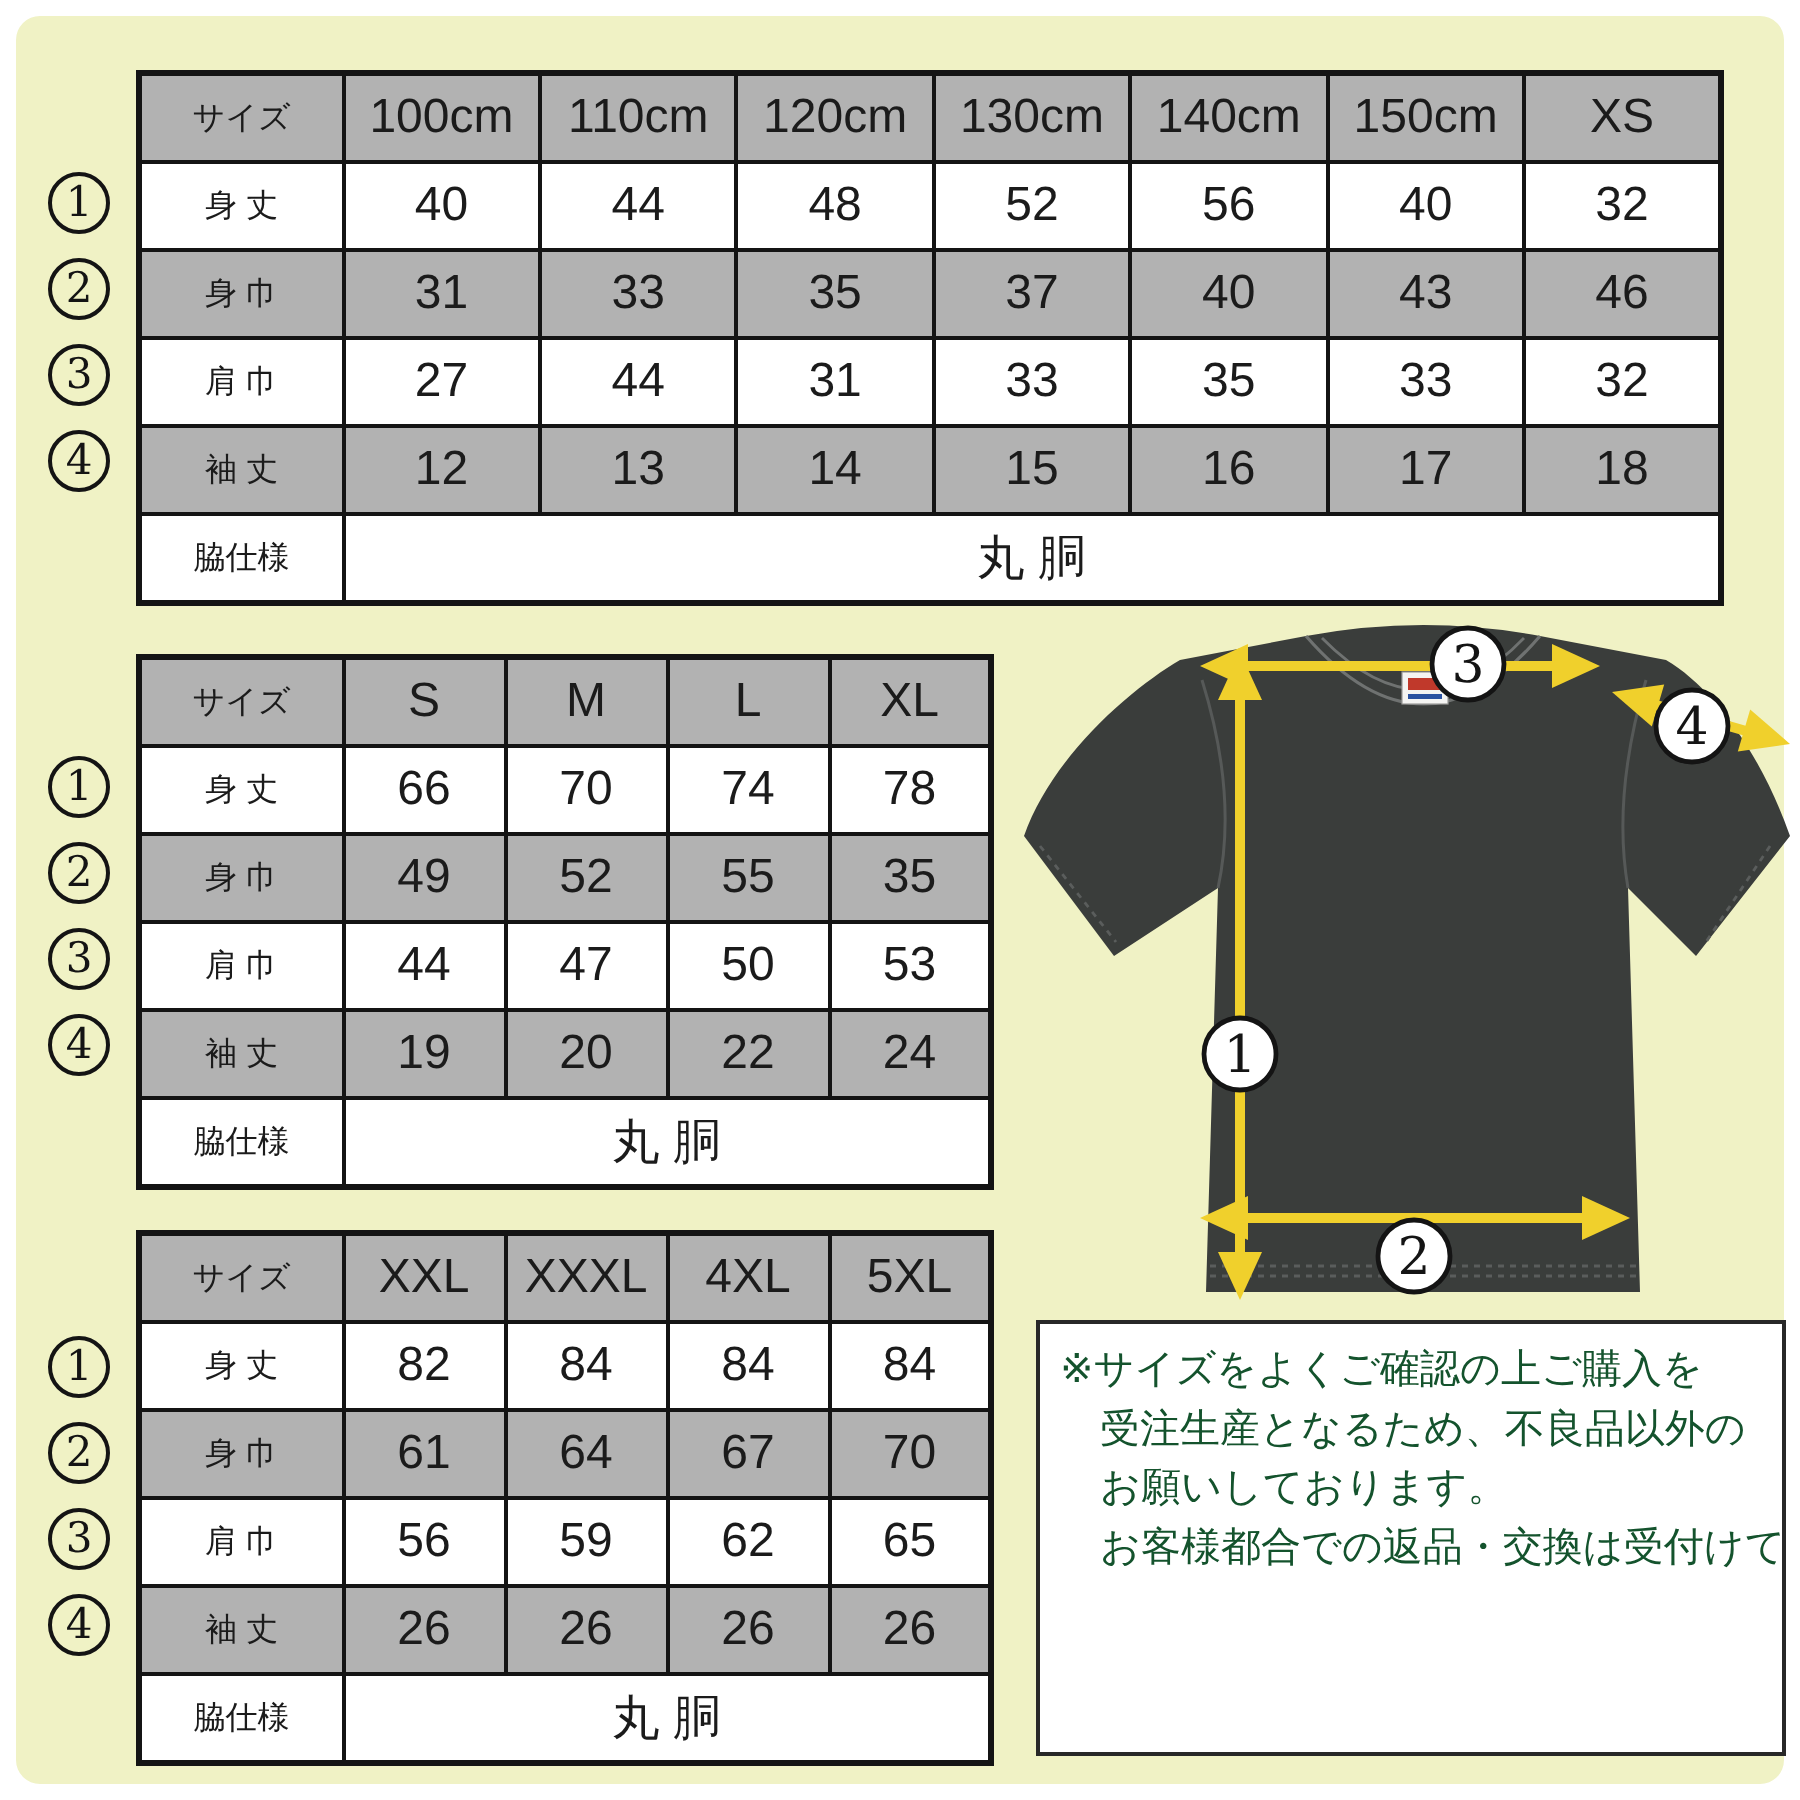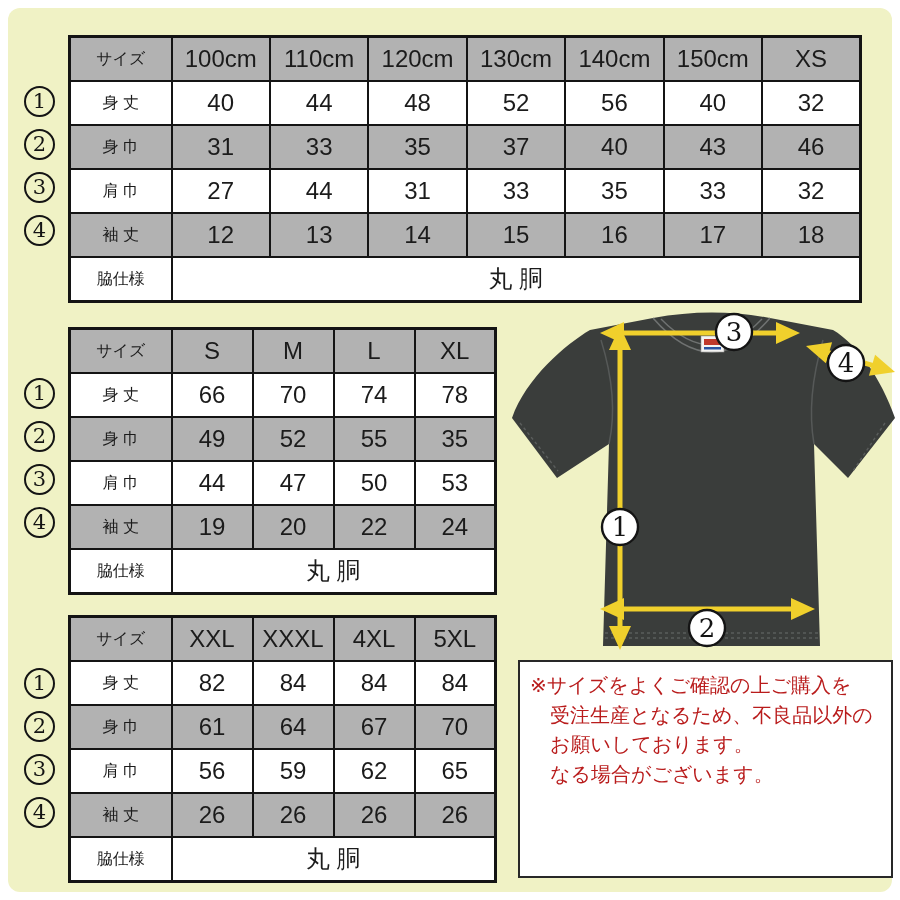--- a/index.html
+++ b/index.html
@@ -22,21 +22,21 @@
         font-family:"DejaVu Serif","Liberation Serif",serif;font-size:21px;line-height:26px;text-align:center;color:#141414;}
 
   
   #shirt-wrap{position:absolute;left:505px;top:306px;width:395px;height:355px;}
   #shirt-wrap svg{display:block;width:100%;height:100%;}
   .marker-digit{font-family:"DejaVu Serif","Liberation Serif",serif;font-size:26px;fill:#141414;text-anchor:middle;}
 
   
   .note{position:absolute;left:518px;top:660px;width:375px;height:218px;background:#ffffff;
         border:2px solid #282828;box-sizing:border-box;padding:9px 4px 0 10px;}
-  .nl{margin:0;font-size:20px;line-height:29.5px;color:#b91c1c;white-space:nowrap;}
+  .nl{margin:0;font-size:20px;line-height:29.5px;color:#14532d;white-space:nowrap;}
   .nl.ind{padding-left:20px;}
 </style>
 </head>
 <body>
 
 <div id="canvas">
   <div id="panel"></div>
 
   <table class="size-table t1">
     <colgroup>
@@ -285,15 +285,15 @@
         <circle cx="202" cy="322" r="18" fill="#ffffff" stroke="#141414" stroke-width="2.4"></circle>
         <text class="marker-digit" x="202" y="331">2</text>
       </g>
     </svg>
   </div>
 
   <div class="note">
     <p class="nl">※サイズをよくご確認の上ご購入を</p>
     <p class="nl ind">受注生産となるため、不良品以外の</p>
     <p class="nl ind">お願いしております。</p>
-    <p class="nl ind">なる場合がございます。</p>
+    <p class="nl ind">お客様都合での返品・交換は受付けて</p>
   </div>
 </div>
 
 </body></html>

